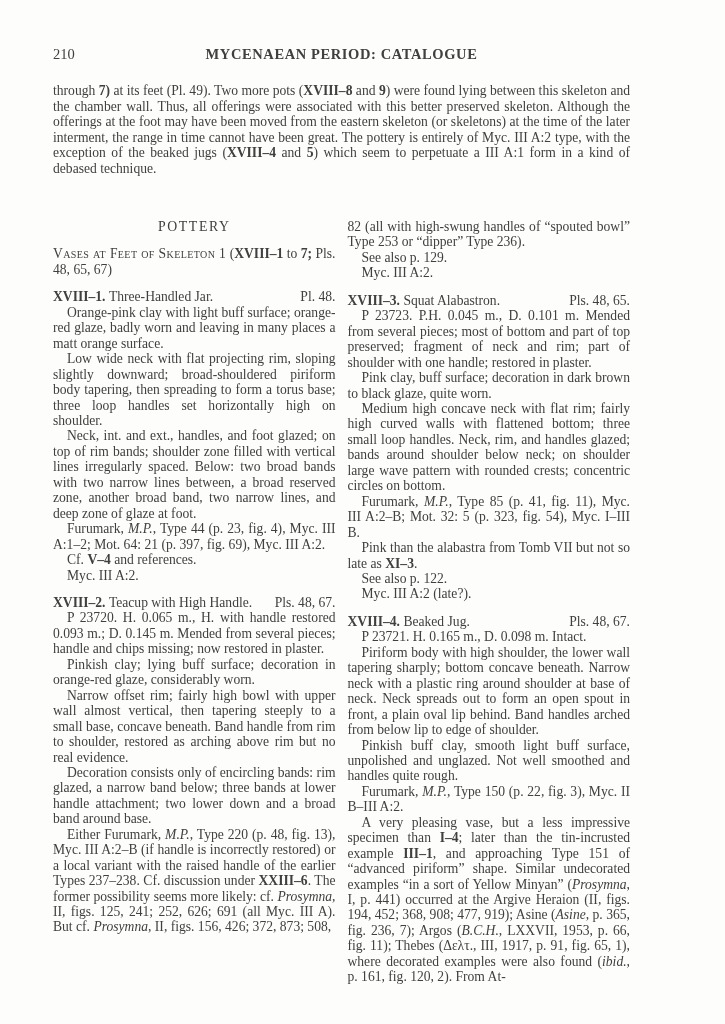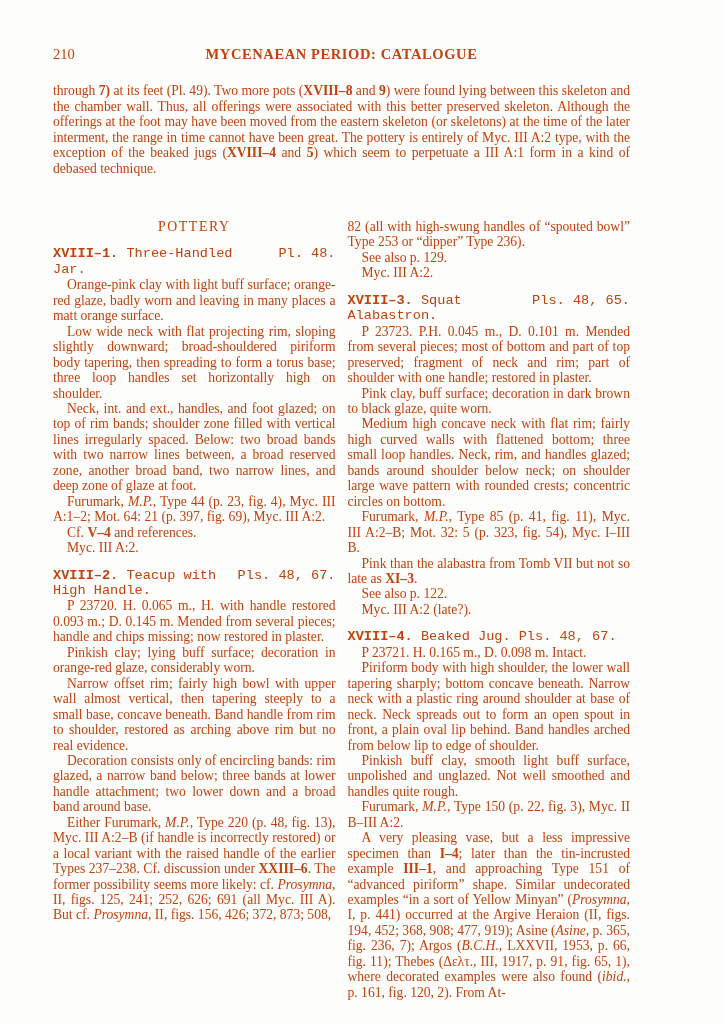--- a/index.html
+++ b/index.html
@@ -6,21 +6,21 @@
     margin: 0; padding: 0;
     width: 725px; height: 1024px;
     overflow: hidden;
     background: #fdfdfb;
   }
   .page {
     box-sizing: border-box;
     width: 682px; height: 1024px;
     padding: 46px 52px 0 53px;
     font-family: "Liberation Serif", "DejaVu Serif", serif;
-    color: #c2410c;
+    color: #404040;
   }
   .page-header {
     position: relative;
     height: 20px;
     margin-bottom: 17px;
   }
   .page-number {
     position: absolute;
     left: 0; top: 0;
     font-size: 14.5px;
@@ -52,45 +52,45 @@
   .col p.noindent { text-indent: 0; }
   .section-heading {
     text-align: center;
     font-size: 13.8px;
     letter-spacing: 1.6px;
     margin: 0 0 12px 0;
     text-indent: 0;
   }
   .entry-head {
     display: flex;
-    justify-content: flex-start;
+    justify-content: space-between;
     margin-top: 12px;
     text-indent: 0;
     text-align: left;
-    font-family: Liberation Mono, monospace;
   }
   .entry-head .plate { white-space: nowrap; padding-left: 8px; }
   .b  { font-weight: bold; }
   .i  { font-style: italic; }
   .sc { font-variant: small-caps; letter-spacing: 0.4px; }
 </style>
 </head>
 <body>
 
 <div class="page">
   <div class="page-header">
     <span class="page-number">210</span>
     <div class="running-title">MYCENAEAN PERIOD: CATALOGUE</div>
   </div>
 
   <div class="intro"><span>through </span><span class="b">7)</span><span> at its feet (Pl. 49). Two more pots (</span><span class="b">XVIII–8</span><span> and </span><span class="b">9</span><span>) were found lying between this skeleton and the chamber wall. Thus, all offerings were associated with this better preserved skeleton. Although the offerings at the foot may have been moved from the eastern skeleton (or skeletons) at the time of the later interment, the range in time cannot have been great. The pottery is entirely of Myc. III A:2 type, with the exception of the beaked jugs (</span><span class="b">XVIII–4</span><span> and </span><span class="b">5</span><span>) which seem to perpetuate a III A:1 form in a kind of debased technique.</span></div>
 
   <div class="columns">
     <div class="col">
         <div class="section-heading">POTTERY</div>
+        <p class="noindent"><span class="sc">Vases at Feet of Skeleton 1</span><span> (</span><span class="b">XVIII–1</span><span> to </span><span class="b">7;</span><span> Pls. 48, 65, 67)</span></p>
         <div class="entry-head">
           <span><span class="b">XVIII–1. </span><span>Three-Handled Jar.</span></span>
           <span class="plate">Pl. 48.</span>
         </div>
         <p><span>Orange-pink clay with light buff surface; orange-red glaze, badly worn and leaving in many places a matt orange surface.</span></p>
         <p><span>Low wide neck with flat projecting rim, sloping slightly downward; broad-shouldered piriform body tapering, then spreading to form a torus base; three loop handles set horizontally high on shoulder.</span></p>
         <p><span>Neck, int. and ext., handles, and foot glazed; on top of rim bands; shoulder zone filled with vertical lines irregularly spaced. Below: two broad bands with two narrow lines between, a broad reserved zone, another broad band, two narrow lines, and deep zone of glaze at foot.</span></p>
         <p><span>Furumark, </span><span class="i">M.P.</span><span>, Type 44 (p. 23, fig. 4), Myc. III A:1–2; Mot. 64: 21 (p. 397, fig. 69), Myc. III A:2.</span></p>
         <p><span>Cf. </span><span class="b">V–4</span><span> and references.</span></p>
         <p><span>Myc. III A:2.</span></p>

